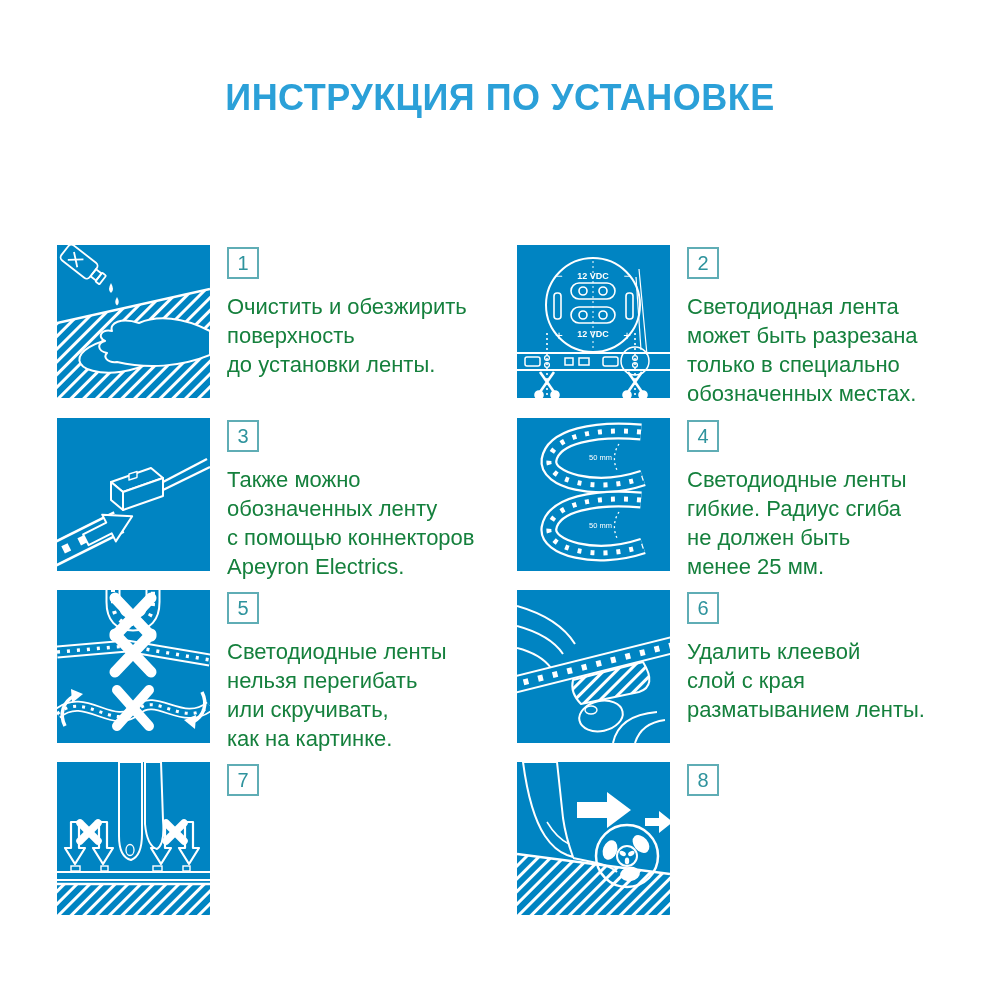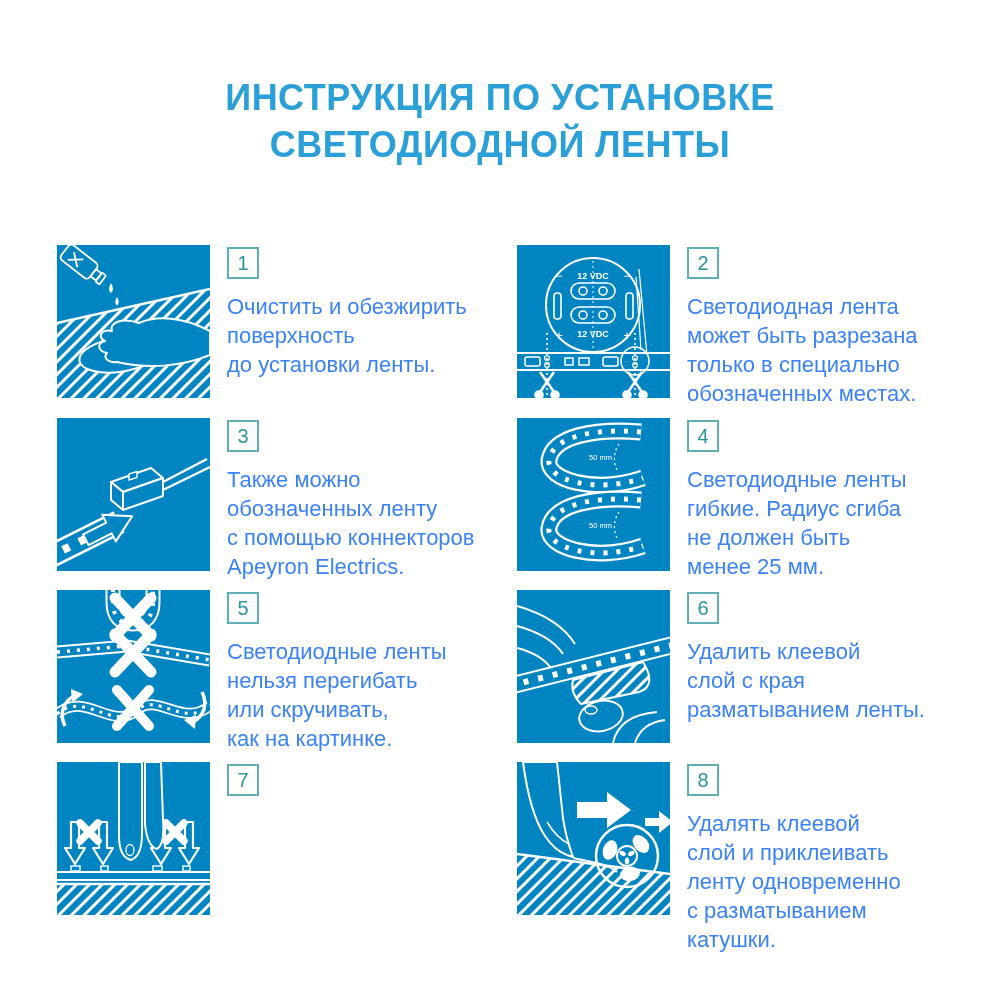--- a/index.html
+++ b/index.html
@@ -5,31 +5,30 @@
   html,body{margin:0;padding:0;background:#ffffff;}
   .page{position:relative;width:1000px;height:1000px;background:#ffffff;overflow:hidden;
         font-family:"Liberation Sans",sans-serif;}
   .title{position:absolute;top:74px;left:0;width:1000px;text-align:center;
          color:#2ba0d8;font-size:36px;font-weight:bold;line-height:47px;letter-spacing:.5px;}
   .step{position:absolute;display:flex;align-items:flex-start;}
   .ill{width:153px;height:153px;flex:0 0 153px;display:block;}
   .step-body{margin-left:17px;width:278px;}
   .badge{width:28px;height:28px;border:2px solid #5fadb5;background:#ffffff;
          color:#2e939d;font-size:20px;line-height:28px;text-align:center;margin:2px 0 13px 0;}
-  .step-text{color:#3b82f6;font-size:22px;line-height:29px;white-space:pre-line;}
+  .step-text{color:#15803d;font-size:22px;line-height:29px;white-space:pre-line;}
   svg text{font-family:"Liberation Sans",sans-serif;}
 </style>
 </head>
 <body>
 
 <div class="page">
 
   <div class="title">
     <div>ИНСТРУКЦИЯ ПО УСТАНОВКЕ</div>
-    <div>СВЕТОДИОДНОЙ ЛЕНТЫ</div>
   </div>
 
   <div class="step" style="left:57px;top:245px">
     <svg class="ill" viewBox="0 0 153 153">
       <defs>
         <pattern id="h1" width="9" height="9" patternUnits="userSpaceOnUse" patternTransform="rotate(45)">
           <rect width="9" height="9" fill="#0084c2"></rect>
             <rect width="3" height="9" fill="#ffffff"></rect>
         </pattern>
       </defs>
@@ -331,21 +330,16 @@
         <ellipse cx="124" cy="82" rx="10" ry="7" transform="rotate(50 124 82)" fill="#fff"></ellipse>
         <circle cx="110" cy="94" r="10" fill="#0084c2" stroke="#fff" stroke-width="2"></circle>
         <ellipse cx="110" cy="99" rx="2.2" ry="3.4" fill="#fff"></ellipse>
         <ellipse cx="105.7" cy="91.5" rx="2.2" ry="3.4" transform="rotate(120 105.7 91.5)" fill="#fff"></ellipse>
         <ellipse cx="114.3" cy="91.5" rx="2.2" ry="3.4" transform="rotate(240 114.3 91.5)" fill="#fff"></ellipse>
       </g>
       <polygon points="128,56 142,56 142,49 156,60 142,71 142,64 128,64" fill="#ffffff"></polygon>
     </svg>
     <div class="step-body">
       <div class="badge">8</div>
-      <div class="step-text">Удалять клеевой
-слой и приклеивать
-ленту одновременно
-с разматыванием
-катушки.</div>
     </div>
   </div>
 
 </div>
 
 </body></html>

